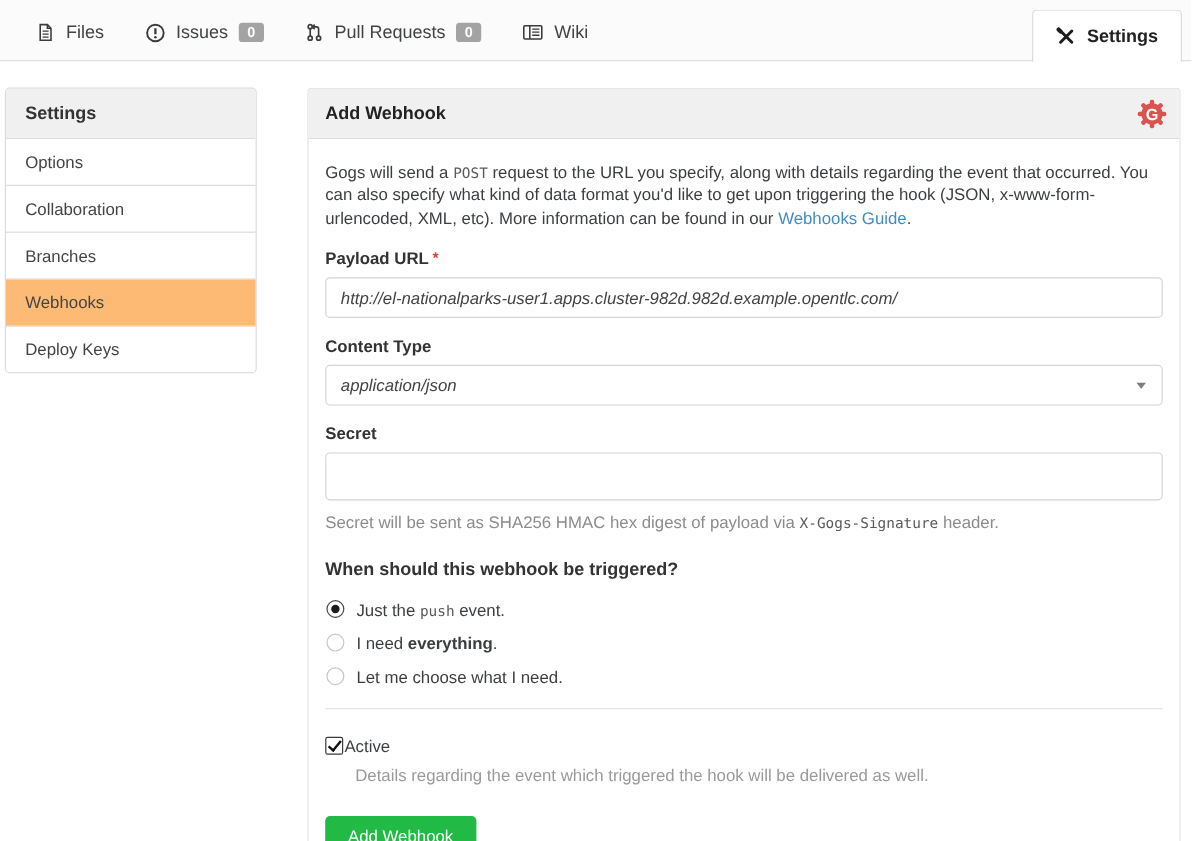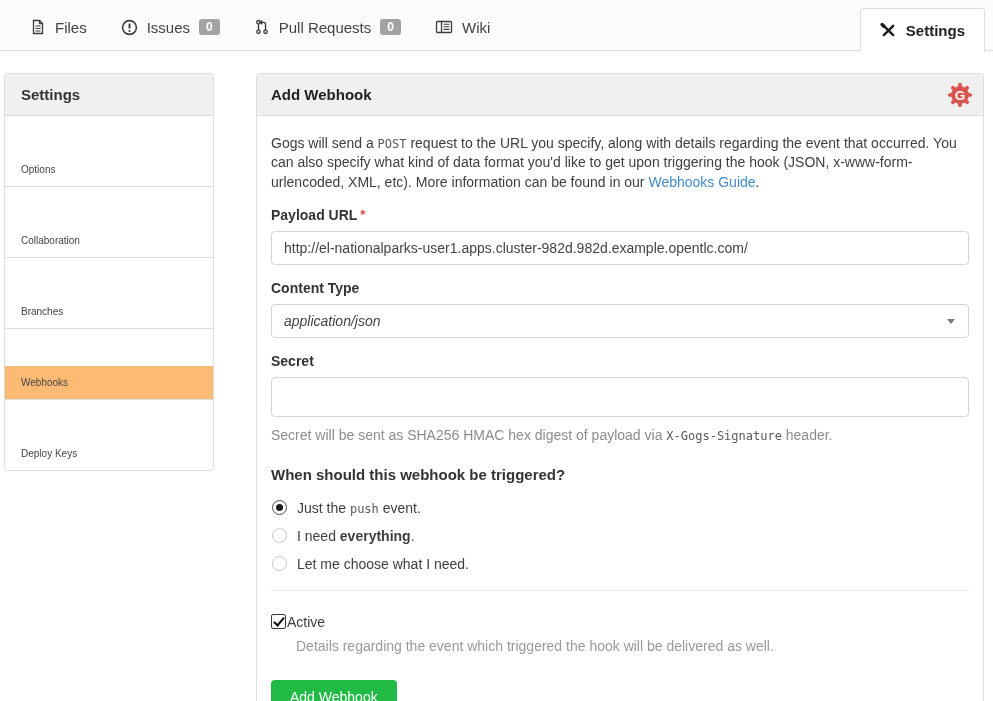--- a/index.html
+++ b/index.html
@@ -85,24 +85,23 @@
     font-weight: bold;
     font-size: 15px;
     color: #333;
     padding: 12px 16px;
     border-bottom: 1px solid #dddddd;
     border-radius: 4px 4px 0 0;
   }
   .sidebar-item {
     padding: 11px 16px;
     border-bottom: 1px solid #dddddd;
-    font-size: 10px;
+    font-size: 14px;
     color: #444;
     cursor: pointer;
-    margin-top: 37px;
   }
   .sidebar-item:last-child { border-bottom: none; border-radius: 0 0 4px 4px; }
   .sidebar-item.active { background: #fdba74; }
 
   
   .panel {
     flex: 1;
     border: 1px solid #dddddd;
     border-bottom: none;
     border-radius: 4px 4px 0 0;
@@ -156,20 +155,21 @@
     width: 100%;
     height: 34px;
     border: 1px solid #d4d4d5;
     border-radius: 4px;
     padding: 0 12px;
     font-size: 14px;
     font-family: "Liberation Sans", sans-serif;
     color: #444;
     outline: none;
     background: #fff;
+    font-style: italic;
   }
   .secret-input { height: 40px; }
 
   .select {
     position: relative;
     height: 34px;
     border: 1px solid #d4d4d5;
     border-radius: 4px;
     display: flex;
     align-items: center;

